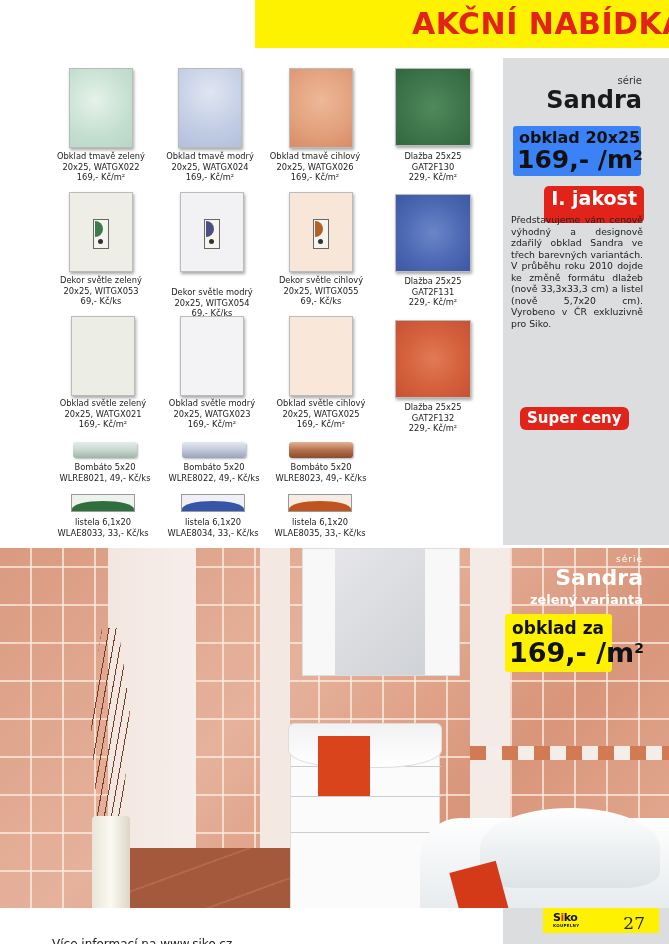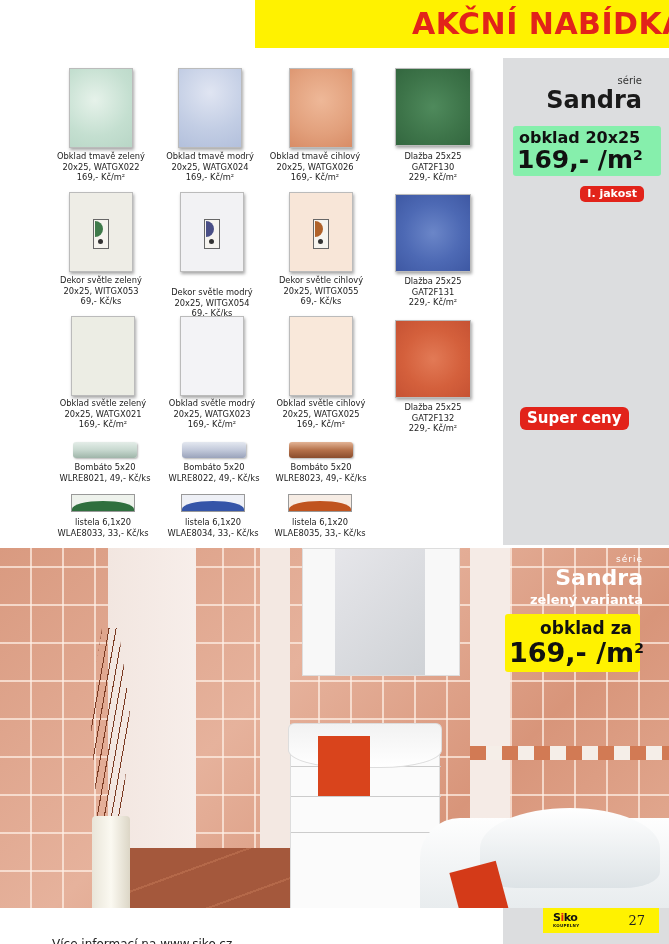--- a/index.html
+++ b/index.html
@@ -8,25 +8,25 @@
 
   
   .banner { position: absolute; left: 255px; top: 0; width: 441px; height: 48px; background: #fff200; }
   .banner-fade { position: absolute; left: 255px; top: 0; width: 19px; height: 48px; background: #fff799; }
   .banner-title { position: absolute; right: 10px; top: 6px; font-family: "DejaVu Sans", sans-serif; font-weight: bold; font-size: 30px; color: #e2231a; letter-spacing: 0.5px; }
 
   
   .side-panel { position: absolute; left: 503px; top: 58px; width: 166px; height: 487px; background: #dcdddf; }
   .serie-small { position: absolute; right: 27px; top: 17px; font-size: 10px; color: #333; }
   .serie-name { position: absolute; right: 27px; top: 28px; font-size: 24px; font-weight: bold; color: #1a1a1a; }
-  .price-box { position: absolute; left: 10px; top: 68px; width: 148px; height: 50px; background: #86efac; border-radius: 3px; }
+  .price-box { position: absolute; left: 10px; top: 68px; width: 128px; height: 50px; background: #3b82f6; border-radius: 3px; }
   .price-line1 { position: absolute; left: 6px; top: 2px; font-size: 16px; font-weight: bold; color: #111; white-space: nowrap; }
   .price-line2 { position: absolute; left: 4px; top: 19px; font-size: 25px; font-weight: bold; color: #111; white-space: nowrap; }
   .price-line2 sup { font-size: 14px; vertical-align: top; position: relative; top: 2px; }
-  .quality-badge { position: absolute; right: 25px; top: 128px; background: #e2231a; color: #fff; font-weight: bold; font-size: 11px; padding: 1px 7px 2px 7px; border-radius: 5px; }
+  .quality-badge { position: absolute; right: 25px; top: 128px; background: #e2231a; color: #fff; font-weight: bold; font-size: 19px; padding: 1px 7px 14px 7px; border-radius: 5px; }
   .desc { position: absolute; left: 8px; top: 156px; width: 132px; font-size: 9.3px; line-height: 11.5px; color: #222; text-align: justify; }
   .super-badge { position: absolute; left: 17px; top: 349px; background: #e2231a; color: #fff; font-weight: bold; font-size: 15px; padding: 2px 7px 3px 7px; border-radius: 6px; }
 
   
   .tile { position: absolute; width: 64px; height: 80px; box-shadow: 1px 2px 3px rgba(0,0,0,0.35); border: 1px solid #bbb; }
   .tile.sq { width: 64px; height: 78px; }
   .caption { position: absolute; width: 110px; font-size: 8.3px; line-height: 10.5px; text-align: center; color: #222; }
   .decor-strip { position: absolute; left: 23px; top: 26px; width: 16px; height: 30px; border: 1px solid #666; background: #f6f4ef; }
   .decor-strip::before { content: ""; position: absolute; left: 1px; top: 1px; width: 8px; height: 16px; border-radius: 0 8px 8px 0; }
   .decor-strip::after { content: ""; position: absolute; left: 4px; top: 19px; width: 5px; height: 5px; border-radius: 50%; background: #333; }
@@ -65,34 +65,34 @@
   .ph-drawer-line { position: absolute; height: 1px; background: #ccc; }
   .ph-tub { position: absolute; left: 420px; top: 270px; width: 249px; height: 90px; background: linear-gradient(#fefefe,#e8ecee); border-radius: 40px 0 0 0; }
   .ph-tub-inner { position: absolute; left: 480px; top: 260px; width: 180px; height: 80px; background: linear-gradient(#ffffff,#dde3e6); border-radius: 50% 50% 20% 20%; }
   .ph-towel2 { position: absolute; left: 455px; top: 318px; width: 48px; height: 50px; background: #d43a18; transform: rotate(-15deg); }
   .ph-border-strip { position: absolute; left: 470px; top: 198px; width: 199px; height: 14px;
     background: repeating-linear-gradient(90deg,#d27a54 0 16px,#f5eee8 16px 32px); }
 
   .photo-serie { position: absolute; right: 26px; top: 6px; font-size: 9px; color: #fff; letter-spacing: 1px; }
   .photo-name { position: absolute; right: 26px; top: 17px; font-size: 22px; font-weight: bold; color: #fff; }
   .photo-variant { position: absolute; right: 26px; top: 44px; font-size: 13px; font-weight: bold; color: #fff; }
-  .photo-price { position: absolute; left: 505px; top: 66px; width: 135px; height: 58px; background: #fff200; border-radius: 3px; }
+  .photo-price { position: absolute; left: 505px; top: 66px; width: 107px; height: 58px; background: #fff200; border-radius: 3px; }
   .photo-price .l1 { position: absolute; right: 8px; top: 4px; font-size: 17px; font-weight: bold; color: #111; white-space: nowrap; }
   .photo-price .l2 { position: absolute; left: 4px; top: 23px; font-size: 27px; font-weight: bold; color: #111; white-space: nowrap; }
   .photo-price .l2 sup { font-size: 14px; vertical-align: top; position: relative; top: 3px; }
 
   
   .footer-gray { position: absolute; left: 503px; top: 908px; width: 166px; height: 36px; background: #dcdddf; }
   .footer-text { position: absolute; left: 52px; top: 937px; font-size: 12px; color: #222; }
   .footer-logo-box { position: absolute; left: 543px; top: 908px; width: 116px; height: 25px; background: #fff200; }
   .logo { position: absolute; left: 10px; top: 4px; width: 36px; height: 17px; }
   .logo-top { font-size: 11px; font-weight: bold; color: #111; line-height: 11px; letter-spacing: -0.5px; }
   .logo-top .red { color: #e2231a; }
   .logo-bottom { font-size: 4px; font-weight: bold; color: #111; line-height: 5px; letter-spacing: 0.3px; }
-  .page-num { position: absolute; right: 14px; top: 5px; font-family: "DejaVu Serif", serif; font-size: 13px; color: #222; }
+  .page-num { position: absolute; right: 14px; top: 5px; font-family: "DejaVu Serif", serif; font-size: 17px; color: #222; }
 </style>
 </head>
 <body>
 
 <div class="banner-fade"></div>
 <div class="banner">
   <div class="banner-title">AKČNÍ NABÍDKA</div>
 </div>
 
 <div id="tiles">
@@ -221,20 +221,21 @@
 </div>
 
 <div class="side-panel">
   <div class="serie-small">série</div>
   <div class="serie-name">Sandra</div>
   <div class="price-box">
     <div class="price-line1">obklad 20x25</div>
     <div class="price-line2"><span>169,- /m</span><sup>2</sup></div>
   </div>
   <div class="quality-badge">I. jakost</div>
+  <div class="desc">Představujeme vám cenově výhodný a designově zdařilý obklad Sandra ve třech barevných variantách. V průběhu roku 2010 dojde ke změně formátu dlažeb (nově 33,3x33,3 cm) a listel (nově 5,7x20 cm). Vyrobeno v ČR exkluzivně pro Siko.</div>
   <div class="super-badge">Super ceny</div>
 </div>
 
 <div class="photo">
   <div class="ph-wallpanel"></div>
   <div class="ph-wallpanel2"></div>
   <div class="ph-wallpanel3"></div>
   <div class="ph-floor"></div>
   <div class="ph-plant"></div>
   <div class="ph-vase"></div>

